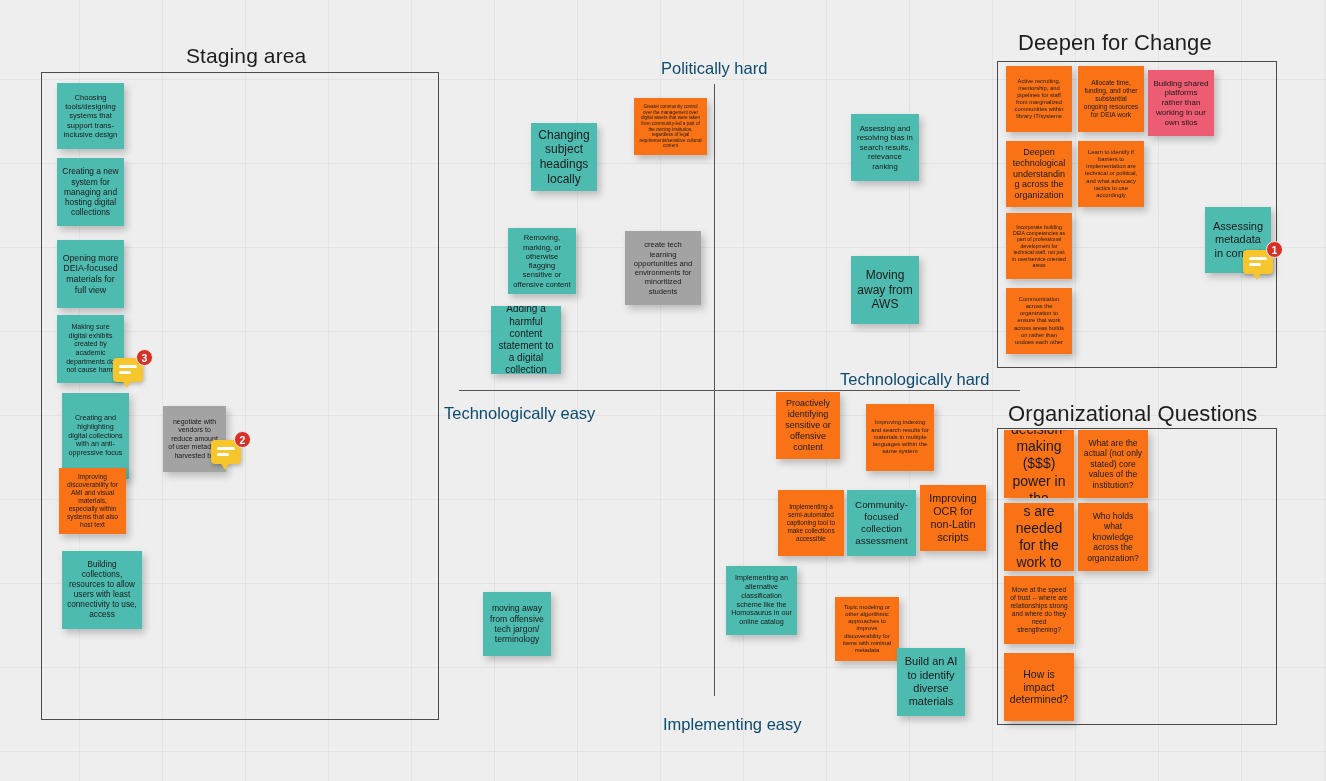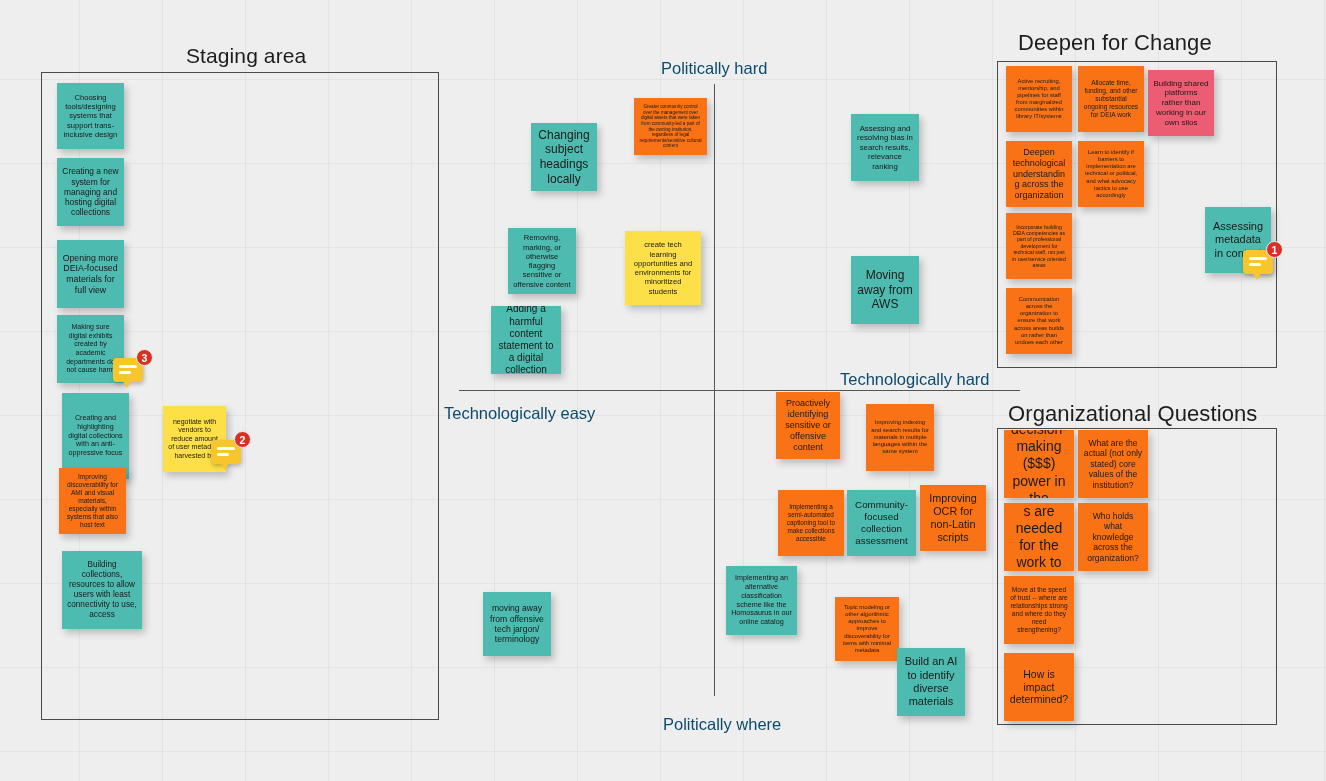--- a/index.html
+++ b/index.html
@@ -40,21 +40,21 @@
     padding:6px 5px;
     line-height:1.22;
     color:#1a1a1a;
     box-shadow:3px 4px 7px rgba(0,0,0,0.22);
     word-wrap:break-word;
     overflow:hidden;
   }
   .note span{display:block;width:100%;}
   .teal{background:#4ebbb0;}
   .gold{background:#f97316;}
-  .pale{background:#fde047;}
+  .pale{background:#a3a3a3;}
   .pink{background:#ec5c72;}
 
   
   .badge{position:absolute;width:34px;height:32px;}
   .bubble{
     position:absolute;left:0;top:0;width:30px;height:24px;border-radius:4px;
     background:#f6c62c;box-shadow:1px 2px 4px rgba(0,0,0,.25);
   }
   .bubble:after{
     content:"";position:absolute;left:9px;top:22px;
@@ -85,21 +85,21 @@
     <div class="frame-title" style="left: 186px; top: 44px; font-size: 21px;">Staging area</div>
     <div class="frame" style="left: 997px; top: 61px; width: 280px; height: 307px;"></div>
     <div class="frame-title" style="left: 1018px; top: 30px; font-size: 22px;">Deepen for Change</div>
     <div class="frame" style="left: 997px; top: 428px; width: 280px; height: 297px;"></div>
     <div class="frame-title" style="left: 1008px; top: 401px; font-size: 22px;">Organizational Questions</div>
   </div>
 <div class="layer" id="axes-layer">
     <div class="axis-line" style="left: 714px; top: 84px; width: 1px; height: 612px;"></div>
     <div class="axis-line" style="left: 459px; top: 390px; width: 561px; height: 1px;"></div>
     <div class="axis-label" style="left: 661px; top: 59px;">Politically hard</div>
-    <div class="axis-label" style="left: 663px; top: 715px;">Politically where</div>
+    <div class="axis-label" style="left: 663px; top: 715px;">Implementing easy</div>
     <div class="axis-label" style="left: 444px; top: 404px;">Technologically easy</div>
     <div class="axis-label" style="left: 840px; top: 370px;">Technologically hard</div>
   </div>
 <div class="layer" id="notes-layer">
     <div class="note teal" style="left: 57px; top: 83px; width: 67px; height: 66px; font-size: 7.6px;">
       <span>Choosing tools/designing systems that support trans-inclusive design</span>
     </div>
     <div class="note teal" style="left: 57px; top: 158px; width: 67px; height: 68px; font-size: 8.4px;">
       <span>Creating a new system for managing and hosting digital collections</span>
     </div>

